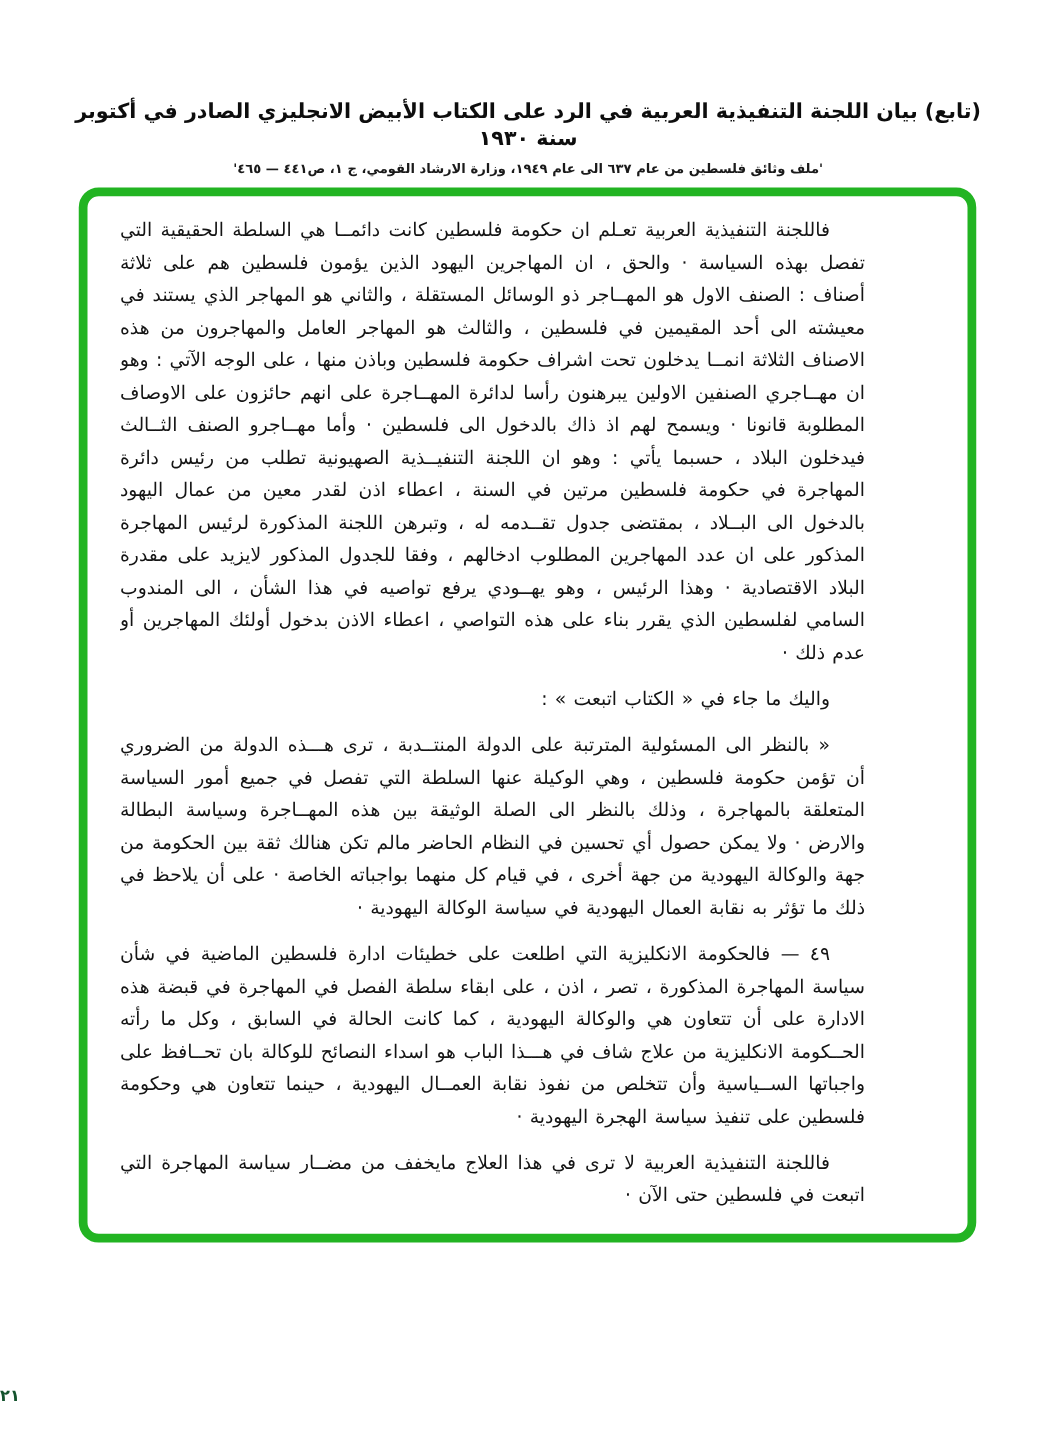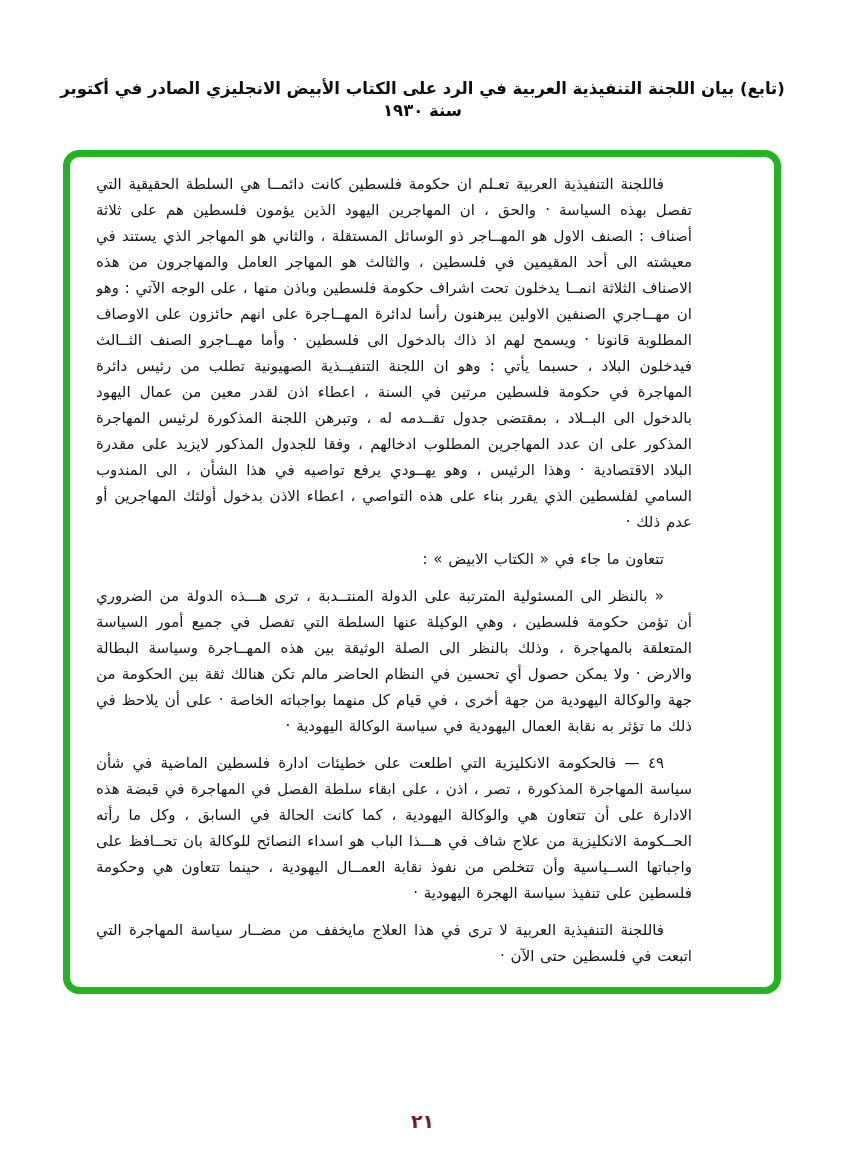--- a/index.html
+++ b/index.html
@@ -64,36 +64,37 @@
     text-align: justify;
     text-indent: 28px;
     color: #141414;
     word-spacing: 1px;
   }
   .page-number {
     position: absolute;
     top: 1110px;
     left: 0;
     right: 0;
-    text-align: center;
-    font-size: 19px;
+    text-align: left;
+    font-size: 13px;
     font-weight: bold;
-    color: #7f1d1d;
+    color: #14532d;
   }
 </style>
 </head>
 <body>
 
 <div class="header">
   <div class="doc-title">(تابع) بيان اللجنة التنفيذية العربية في الرد على الكتاب الأبيض الانجليزي الصادر في أكتوبر سنة ١٩٣٠</div>
+  <div class="doc-source">'ملف وثائق فلسطين من عام ٦٣٧ الى عام ١٩٤٩، وزارة الارشاد القومي، ج ١، ص٤٤١ — ٤٦٥'</div>
 </div>
 
 <div class="text-frame" style="border-color: rgb(34, 180, 34);">
   <div class="frame-content">
     <p>فاللجنة التنفيذية العربية تعـلم ان حكومة فلسطين كانت دائمــا هي السلطة الحقيقية التي تفصل بهذه السياسة · والحق ، ان المهاجرين اليهود الذين يؤمون فلسطين هم على ثلاثة أصناف : الصنف الاول هو المهــاجر ذو الوسائل المستقلة ، والثاني هو المهاجر الذي يستند في معيشته الى أحد المقيمين في فلسطين ، والثالث هو المهاجر العامل والمهاجرون من هذه الاصناف الثلاثة انمــا يدخلون تحت اشراف حكومة فلسطين وباذن منها ، على الوجه الآتي : وهو ان مهــاجري الصنفين الاولين يبرهنون رأسا لدائرة المهــاجرة على انهم حائزون على الاوصاف المطلوبة قانونا · ويسمح لهم اذ ذاك بالدخول الى فلسطين · وأما مهــاجرو الصنف الثــالث فيدخلون البلاد ، حسبما يأتي : وهو ان اللجنة التنفيــذية الصهيونية تطلب من رئيس دائرة المهاجرة في حكومة فلسطين مرتين في السنة ، اعطاء اذن لقدر معين من عمال اليهود بالدخول الى البــلاد ، بمقتضى جدول تقــدمه له ، وتبرهن اللجنة المذكورة لرئيس المهاجرة المذكور على ان عدد المهاجرين المطلوب ادخالهم ، وفقا للجدول المذكور لايزيد على مقدرة البلاد الاقتصادية · وهذا الرئيس ، وهو يهــودي يرفع تواصيه في هذا الشأن ، الى المندوب السامي لفلسطين الذي يقرر بناء على هذه التواصي ، اعطاء الاذن بدخول أولئك المهاجرين أو عدم ذلك ·</p>
-    <p>تتعاون ما جاء في « الكتاب الابيض » :</p>
+    <p>واليك ما جاء في « الكتاب اتبعت » :</p>
     <p>« بالنظر الى المسئولية المترتبة على الدولة المنتــدبة ، ترى هـــذه الدولة من الضروري أن تؤمن حكومة فلسطين ، وهي الوكيلة عنها السلطة التي تفصل في جميع أمور السياسة المتعلقة بالمهاجرة ، وذلك بالنظر الى الصلة الوثيقة بين هذه المهــاجرة وسياسة البطالة والارض · ولا يمكن حصول أي تحسين في النظام الحاضر مالم تكن هنالك ثقة بين الحكومة من جهة والوكالة اليهودية من جهة أخرى ، في قيام كل منهما بواجباته الخاصة · على أن يلاحظ في ذلك ما تؤثر به نقابة العمال اليهودية في سياسة الوكالة اليهودية ·</p>
     <p>٤٩ — فالحكومة الانكليزية التي اطلعت على خطيئات ادارة فلسطين الماضية في شأن سياسة المهاجرة المذكورة ، تصر ، اذن ، على ابقاء سلطة الفصل في المهاجرة في قبضة هذه الادارة على أن تتعاون هي والوكالة اليهودية ، كما كانت الحالة في السابق ، وكل ما رأته الحــكومة الانكليزية من علاج شاف في هـــذا الباب هو اسداء النصائح للوكالة بان تحــافظ على واجباتها الســياسية وأن تتخلص من نفوذ نقابة العمــال اليهودية ، حينما تتعاون هي وحكومة فلسطين على تنفيذ سياسة الهجرة اليهودية ·</p>
     <p>فاللجنة التنفيذية العربية لا ترى في هذا العلاج مايخفف من مضــار سياسة المهاجرة التي اتبعت في فلسطين حتى الآن ·</p>
   </div>
 </div>
 
 <div class="page-number">٢١</div>
 
 </body></html>

